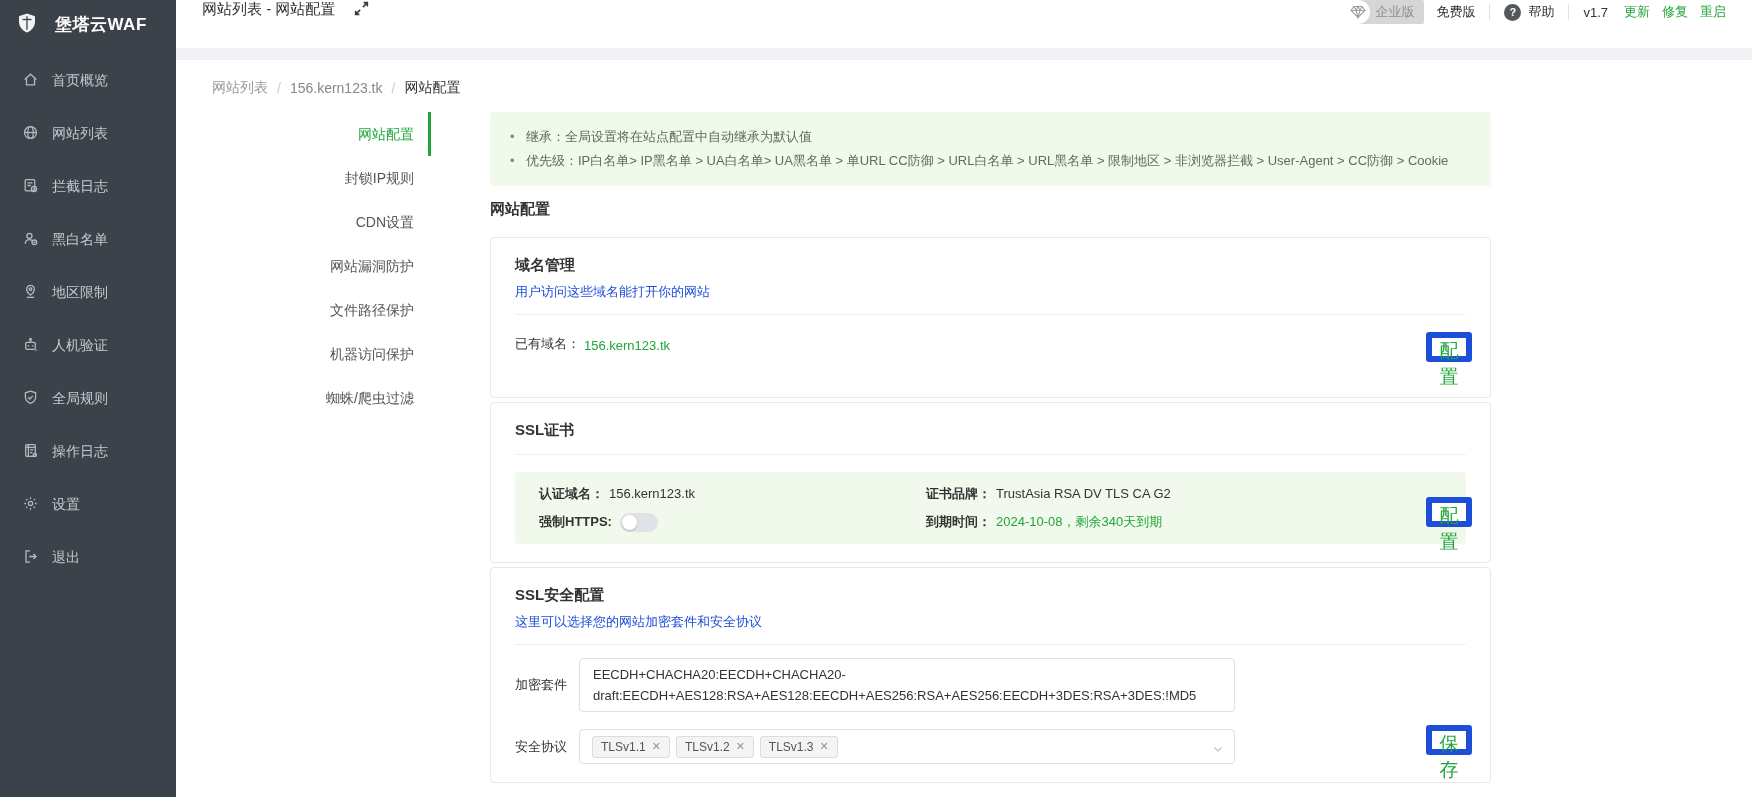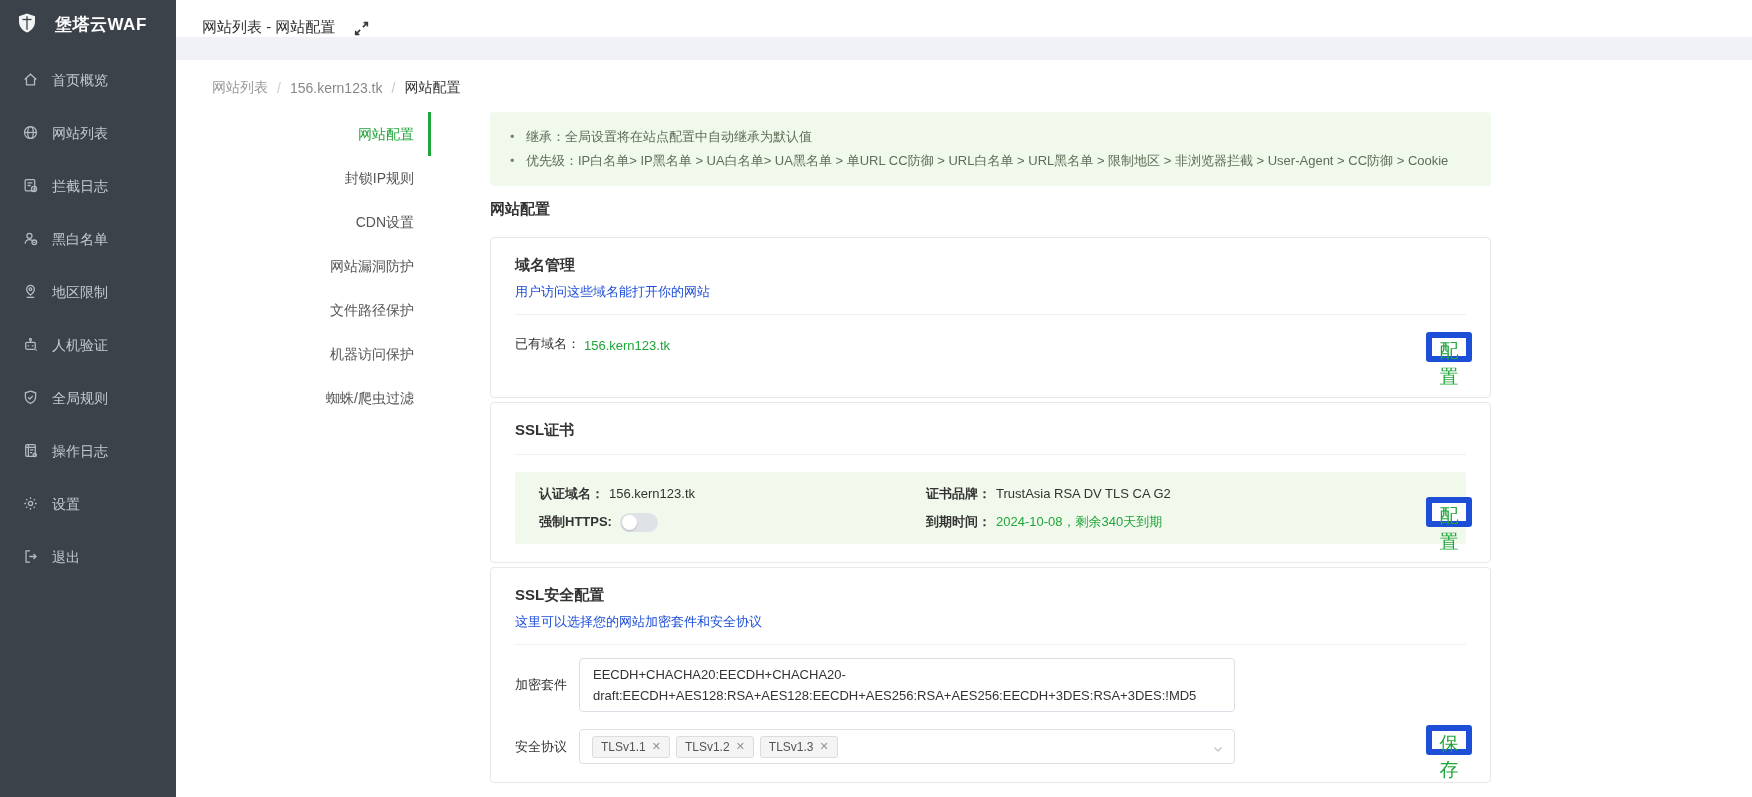--- a/index.html
+++ b/index.html
@@ -8,21 +8,21 @@
 
   
   .sidebar { position:absolute; left:0; top:0; width:176px; height:797px; background:#3b4249; z-index:5; }
   .logo { height:48px; display:flex; align-items:center; padding-left:16px; gap:17px; }
   .logo-text { color:#fff; font-size:17px; font-weight:bold; letter-spacing:.5px; }
   .menu { margin-top:6px; }
   .menu-item { height:53px; display:flex; align-items:center; padding-left:22px; gap:13px; color:#c3c9d0; font-size:14px; cursor:pointer; }
   .menu-item svg { flex:0 0 auto; }
 
   
-  .topbar { position:absolute; left:176px; top:0; right:0; height:37px; background:#fff; display:flex; align-items:flex-end; padding:0 26px 0 26px; }
+  .topbar { position:absolute; left:176px; top:0; right:0; height:48px; background:#fff; display:flex; align-items:flex-start; padding:0 26px 0 26px; }
   .topbar-title { font-size:15px; color:#303133; }
   .fullscreen-btn { margin-left:18px; display:inline-flex; cursor:pointer; }
   .topbar-right { margin-left:auto; display:flex; align-items:center; font-size:13px; }
   .edition-wrap { display:flex; align-items:center; }
   .diamond-circle { width:24px; height:24px; border-radius:50%; background:#fff; display:flex; align-items:center; justify-content:center; margin-right:-11px; z-index:2; }
   .edition-badge { background:#d6d6d6; color:#8b9095; padding:3px 10px 3px 16px; border-radius:2px; font-size:13px; cursor:pointer; }
   .edition-free { margin-left:12px; color:#333; cursor:pointer; }
   .tb-sep { width:1px; height:16px; background:#e0e0e0; margin:0 14px; }
   .help-wrap { display:flex; align-items:center; gap:7px; cursor:pointer; }
   .help-circle { width:17px; height:17px; border-radius:50%; background:#54585d; color:#fff; font-size:11px; font-weight:bold; display:flex; align-items:center; justify-content:center; }
@@ -185,20 +185,42 @@
   </div>
 </div>
 
 <div class="topbar">
   <span class="topbar-title">网站列表 - 网站配置</span>
   <span class="fullscreen-btn">
     <svg width="17" height="17" viewBox="0 0 16 16" fill="none" stroke="#3a3a3a" stroke-width="1.5">
         <path d="M10 2.5h3.5V6M13.5 2.5L9.3 6.7M6 13.5H2.5V10M2.5 13.5l4.2-4.2"></path>
       </svg>
   </span>
+  <div class="topbar-right">
+    <div class="edition-wrap">
+      <span class="diamond-circle">
+        <svg width="16" height="14" viewBox="0 0 16 14" fill="none" stroke="#9aa0a6" stroke-width="1.1">
+            <path d="M4 1.5h8l3 4-7 7-7-7z"></path>
+            <path d="M1 5.5h14M4 1.5l2 4 2-4 2 4 2-4M6 5.5l2 7 2-7"></path>
+          </svg>
+      </span>
+      <span class="edition-badge">企业版</span>
+      <span class="edition-free">免费版</span>
+    </div>
+    <span class="tb-sep"></span>
+    <span class="help-wrap">
+      <span class="help-circle">?</span>
+      <span>帮助</span>
+    </span>
+    <span class="tb-sep"></span>
+    <span class="version">v1.7</span>
+    <span class="green-link" style="margin-left:2px">更新</span>
+    <span class="green-link">修复</span>
+    <span class="green-link">重启</span>
+  </div>
 </div>
 
 <div class="content-panel">
 
   <div class="breadcrumb">
     <span class="bc-link">网站列表</span>
     <span class="bc-sep">/</span>
     <span class="bc-mid">156.kern123.tk</span>
     <span class="bc-sep">/</span>
     <span class="bc-current">网站配置</span>

